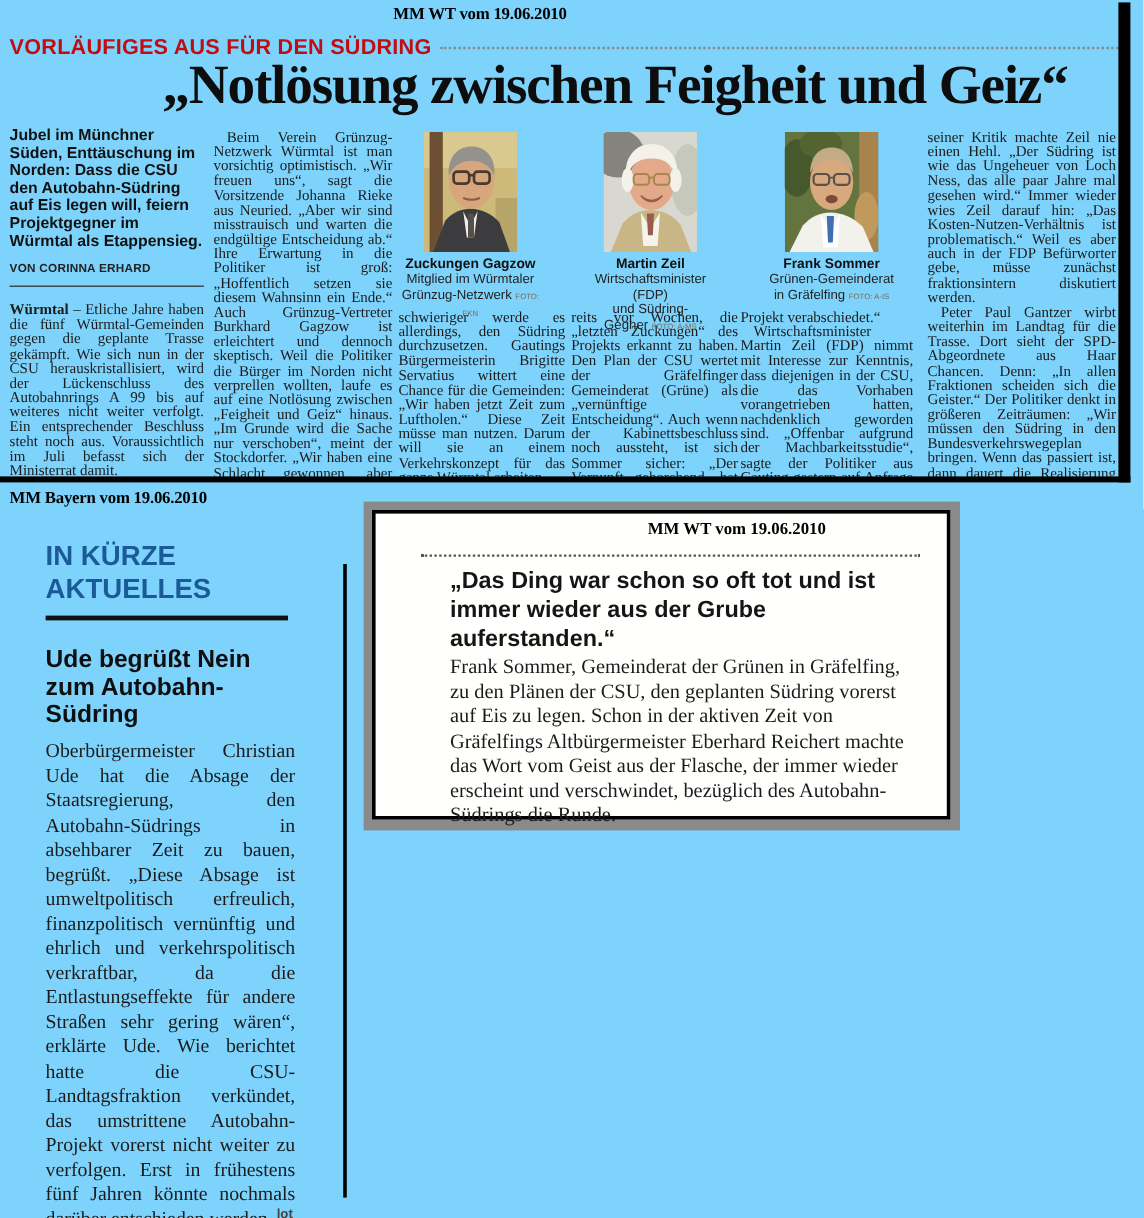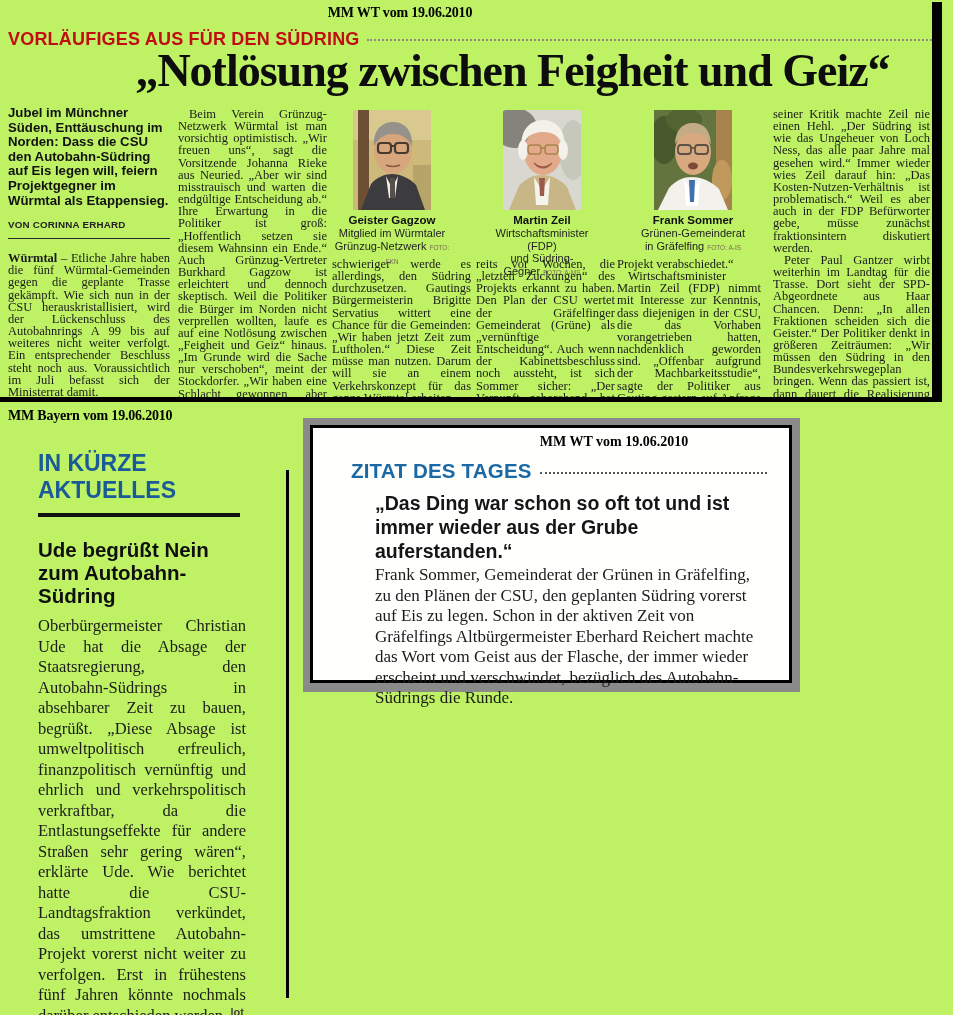--- a/index.html
+++ b/index.html
@@ -1,16 +1,16 @@
 <!DOCTYPE html>
 <html><head>
 <meta charset="utf-8">
 <style>
   html,body{margin:0;padding:0;background:#fff;}
-  .canvas{position:relative;width:953px;height:1015px;background:#bef264;overflow:hidden;
+  .canvas{position:relative;width:953px;height:1015px;background:#7dd3fc;overflow:hidden;
           font-family:"Liberation Serif",serif;color:#151515;}
 
   
   .scan-label{font-family:"Liberation Serif",serif;font-weight:bold;font-size:14px;letter-spacing:-0.2px;color:#000;}
   .top-label{position:absolute;top:5px;left:0;width:800px;text-align:center;}
   .bayern-label{position:absolute;top:408px;left:8px;}
 
   
   .kicker-row{position:absolute;top:29px;left:8px;width:927px;display:flex;align-items:center;gap:7px;}
   .kicker-text{font-family:"Liberation Sans",sans-serif;font-weight:bold;font-size:18px;letter-spacing:0.2px;color:#c10d12;white-space:nowrap;}
@@ -105,21 +105,21 @@
       <path d="M8,100 L18,74 C24,67 32,64 39,64 C48,64 56,68 63,75 L72,100 Z" fill="#3c3c3e"></path>
       <path d="M33,66 L39,78 L45,66 L42,88 L36,88 Z" fill="#efefe8"></path>
       <rect x="37" y="68" width="5" height="20" fill="#55514a"></rect>
       <ellipse cx="40" cy="40" rx="19" ry="24" fill="#d7a67c"></ellipse>
       <path d="M21,36 C20,20 29,12 40,12 C51,12 60,20 59,36 C54,27 48,24 40,24 C32,24 26,27 21,36 Z" fill="#94928a"></path>
       <rect x="25" y="33" width="13" height="10" rx="3" fill="none" stroke="#463b2e" stroke-width="2.2"></rect>
       <rect x="42" y="33" width="13" height="10" rx="3" fill="none" stroke="#463b2e" stroke-width="2.2"></rect>
       <line x1="38" y1="36" x2="42" y2="36" stroke="#463b2e" stroke-width="2"></line>
       <path d="M33,55 Q40,58 47,55" stroke="#8a5c42" stroke-width="1.6" fill="none"></path>
     </svg>
-    <div class="cap-name">Geister Gagzow</div>
+    <div class="cap-name">Zuckungen Gagzow</div>
     <div class="cap-role">Mitglied im Würmtaler</div>
     <div class="cap-role"><span>Grünzug-Netzwerk</span><span class="cap-credit">FOTO: FKN</span></div>
   </div>
 
   <div class="photo-block pb2">
     <svg class="photo-frame" viewBox="0 0 78 100">
       <rect x="0" y="0" width="78" height="100" fill="#d8d8d0"></rect>
       <ellipse cx="12" cy="18" rx="22" ry="20" fill="#84847c"></ellipse>
       <ellipse cx="70" cy="40" rx="14" ry="30" fill="#c6c8bc"></ellipse>
       <path d="M6,100 L16,76 C23,68 31,65 39,65 C48,65 57,69 64,77 L73,100 Z" fill="#c9b686"></path>
@@ -193,21 +193,20 @@
     <div class="briefs-body">Oberbürgermeister Christian Ude hat die Absage der Staatsregierung, den Autobahn-Südrings in absehbarer Zeit zu bauen, begrüßt. „Diese Absage ist umweltpolitisch erfreulich, finanzpolitisch vernünftig und ehrlich und verkehrspolitisch verkraftbar, da die Entlastungseffekte für andere Straßen sehr gering wären“, erklärte Ude. Wie berichtet hatte die CSU-Landtagsfraktion verkündet, das umstrittene Autobahn-Projekt vorerst nicht weiter zu verfolgen. Erst in frühestens fünf Jahren könnte nochmals darüber entschieden werden.</div>
     <span class="author-tag">lot</span>
   </div>
 
   <div class="vdivider"></div>
 
   <div class="qbox">
     <div class="qbox-inner">
       <div class="qb-label">MM WT vom 19.06.2010</div>
       <div class="qb-title-row">
-        <span class="qb-title">ZITAT DES TAGES</span>
         <span class="qb-leader"></span>
       </div>
       <div class="qb-quote">„Das Ding war schon so oft tot und ist immer wieder aus der Grube auferstanden.“</div>
       <div class="qb-body">Frank Sommer, Gemeinderat der Grünen in Gräfelfing, zu den Plänen der CSU, den geplanten Südring vorerst auf Eis zu legen. Schon in der aktiven Zeit von Gräfelfings Altbürgermeister Eberhard Reichert machte das Wort vom Geist aus der Flasche, der immer wieder erscheint und verschwindet, bezüglich des Autobahn-Südrings die Runde.</div>
     </div>
   </div>
 
 </div>
 
 </body></html>

